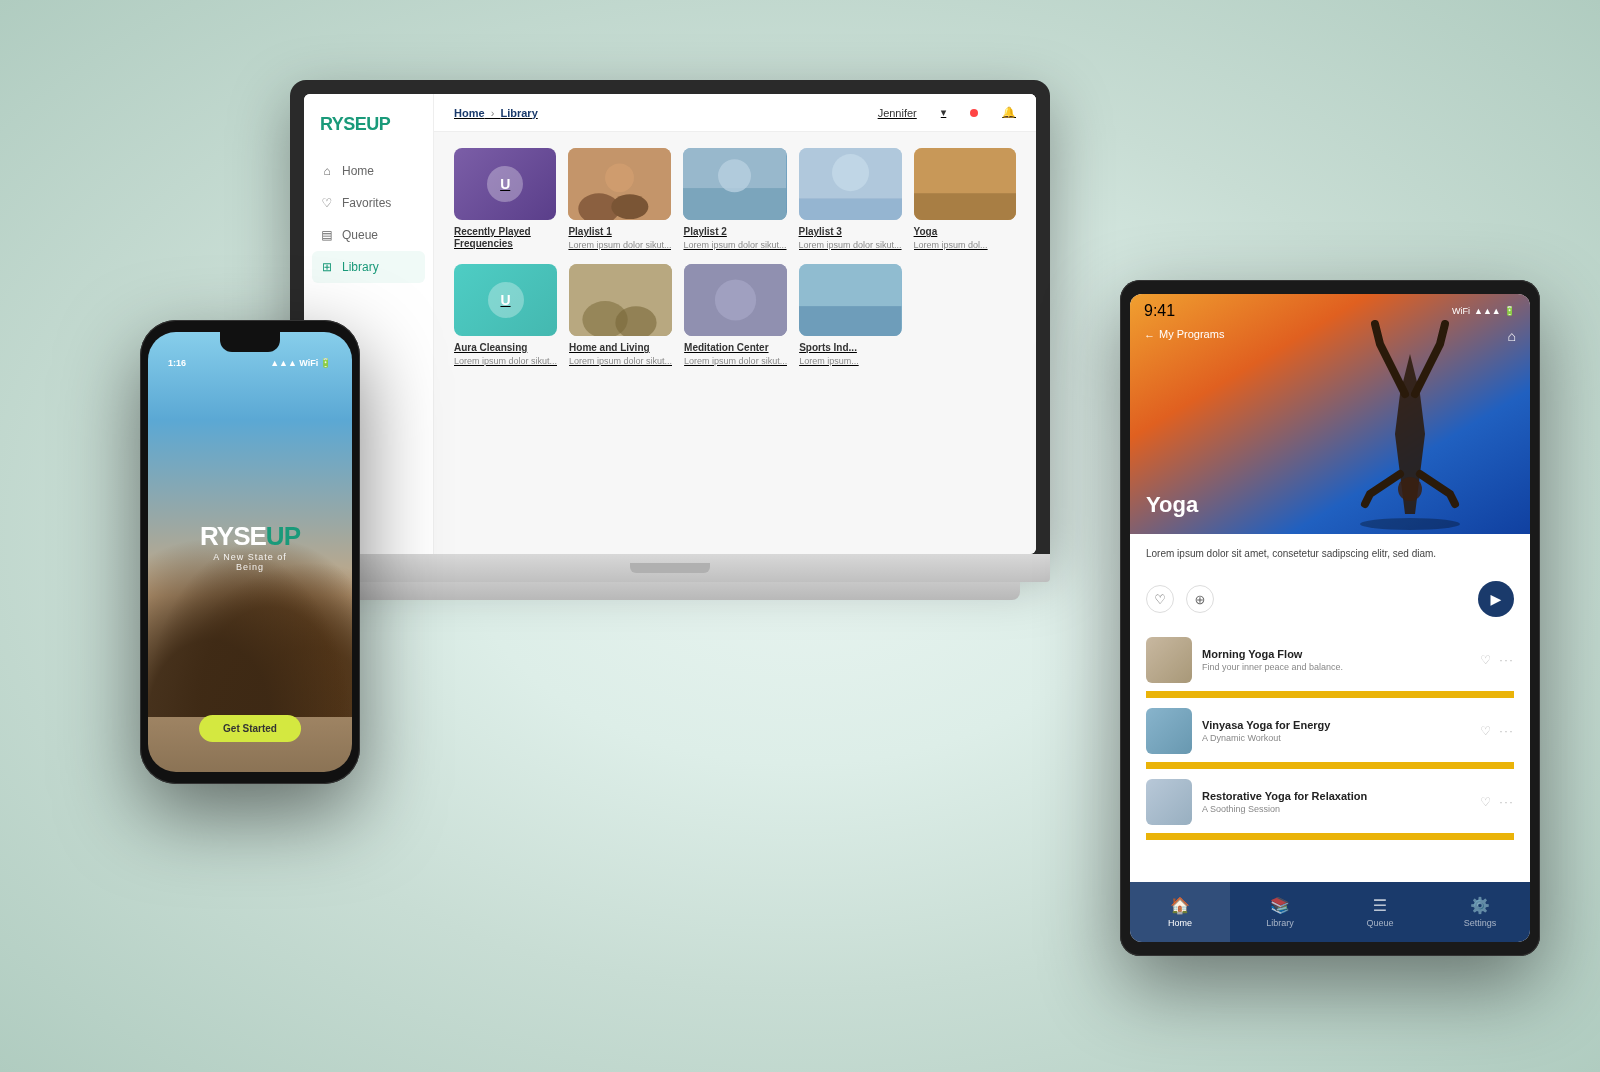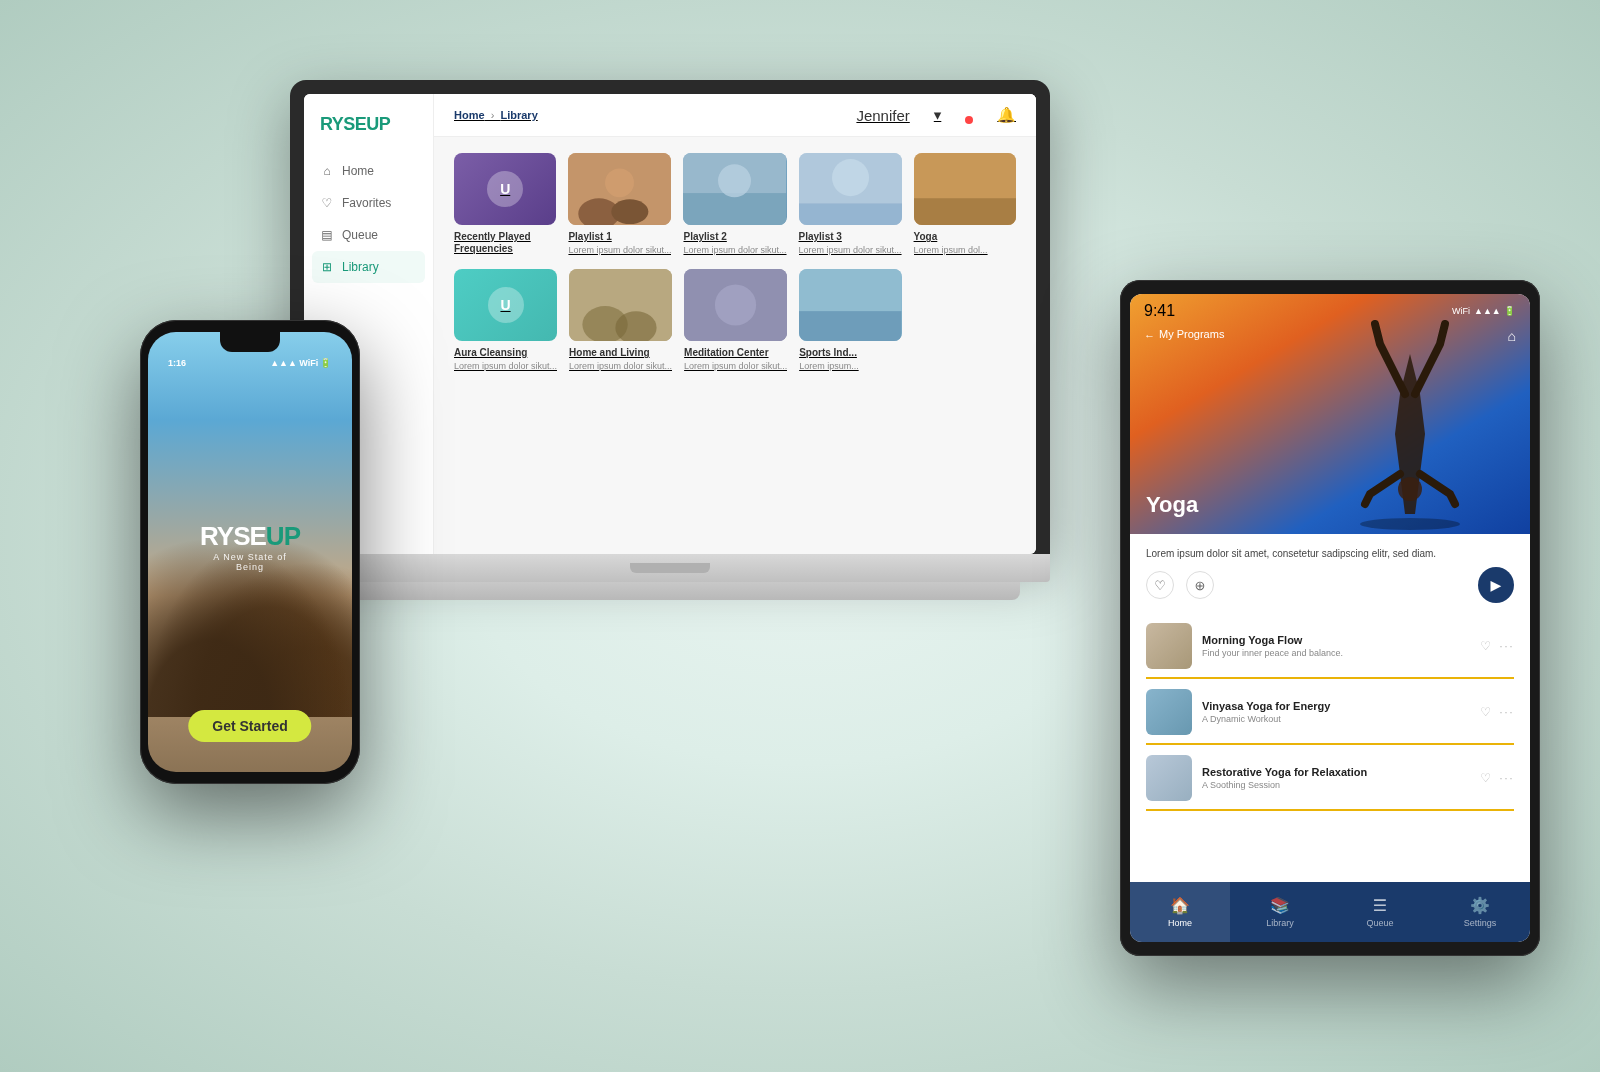--- a/index.html
+++ b/index.html
@@ -117,23 +117,23 @@
       background: #fff;
       border-bottom: 1px solid #eee;
     }
     .breadcrumb {
       font-size: 11px;
       color: #888;
     }
     .breadcrumb span { color: #1a3a6b; font-weight: 600; }
     .user-area {
       display: flex;
-      align-items: flex-end;
+      align-items: center;
       gap: 24px;
-      font-size: 15px;
+      font-size: 11px;
       color: #333;
     }
     .notif-dot {
       width: 8px; height: 8px;
       background: #ff4444;
       border-radius: 50%;
       display: inline-block;
     }
     .app-content {
       padding: 16px 20px;
@@ -259,21 +259,21 @@
       letter-spacing: 1px;
       opacity: 0.9;
     }
     .phone-cta {
       position: absolute;
       bottom: 30px;
       left: 50%;
       transform: translateX(-50%);
       background: #d4e840;
       color: #333;
-      font-size: 14px;
+      font-size: 10px;
       font-weight: 700;
       padding: 8px 24px;
       border-radius: 20px;
       z-index: 5;
       white-space: nowrap;
     }
 
     
     .tablet-wrap {
       position: absolute;
@@ -364,21 +364,21 @@
     .tablet-body {
       flex: 1;
       overflow: hidden;
       padding: 12px 16px 0;
       background: #fff;
     }
     .tablet-desc {
       font-size: 10px;
       color: #444;
       line-height: 1.5;
-      margin-bottom: 6px;
+      margin-bottom: 20px;
     }
     .tablet-actions {
       display: flex;
       align-items: center;
       justify-content: space-between;
       margin-bottom: 12px;
     }
     .tablet-action-left {
       display: flex;
       gap: 12px;
@@ -401,21 +401,21 @@
       font-size: 14px;
       cursor: pointer;
     }
 
     .track-list { display: flex; flex-direction: column; gap: 2px; }
     .track-item {
       display: flex;
       align-items: center;
       gap: 10px;
       padding: 8px 0;
-      border-bottom: 2px solid #eab308;
+      border-bottom: 7px solid #eab308;
     }
     .track-thumb {
       width: 46px; height: 46px;
       border-radius: 6px;
       flex-shrink: 0;
       overflow: hidden;
     }
     .track-thumb-yoga1 { background: linear-gradient(135deg, #c8b8a0, #a89878); }
     .track-thumb-yoga2 { background: linear-gradient(135deg, #88b4cc, #6898b0); }
     .track-thumb-yoga3 { background: linear-gradient(135deg, #b8c8d8, #98afc0); }

